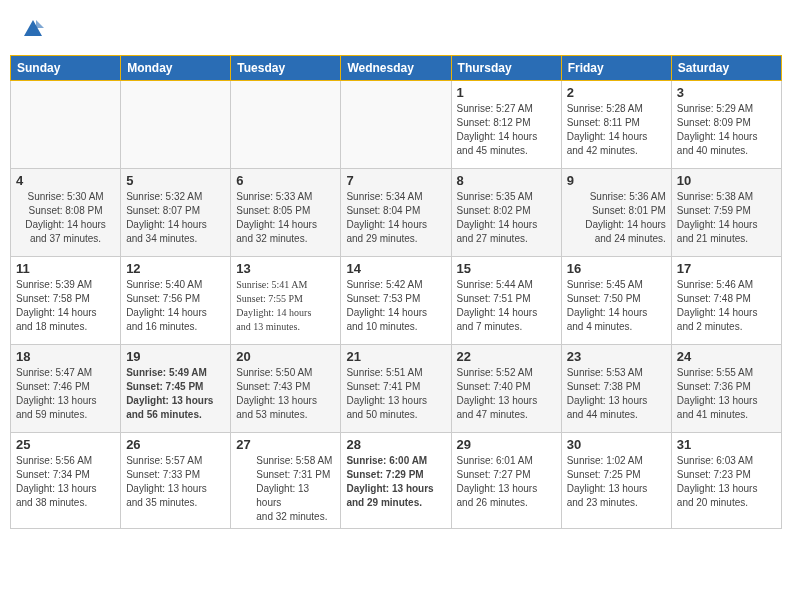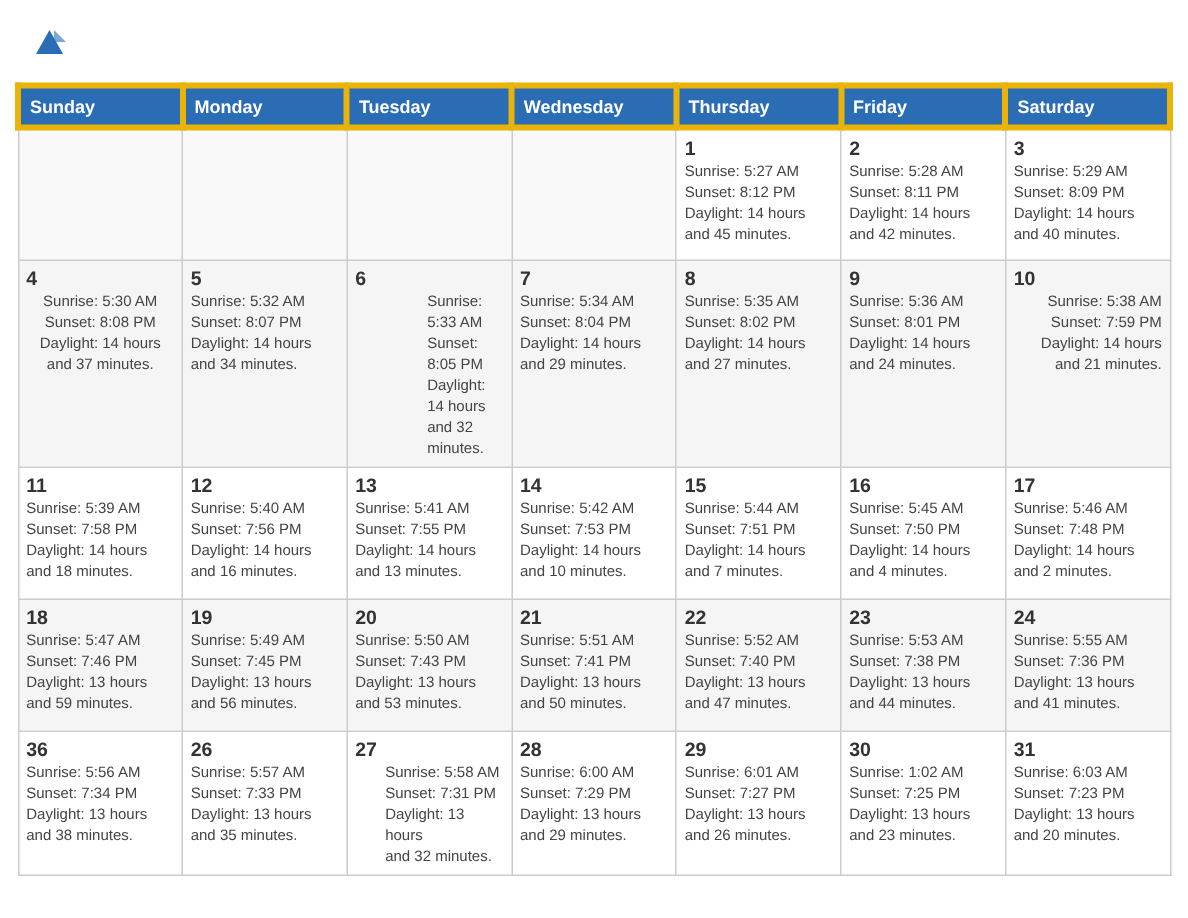--- a/index.html
+++ b/index.html
@@ -54,21 +54,21 @@
       border-collapse: collapse;
       margin-top: 6px;
     }
     .calendar th {
       background-color: #2a6db5;
       color: #fff;
       font-size: 12px;
       font-weight: bold;
       padding: 5px 6px;
       text-align: left;
-      border: 4px solid #eab308;
+      border: 1px solid #eab308;
     }
     .calendar td {
       width: 110px;
       vertical-align: top;
       border: 1px solid #ccc;
       padding: 4px 5px;
       font-size: 10.5px;
       color: #333;
       height: 88px;
       background: #fff;
@@ -161,49 +161,49 @@
         </td>
         <td>
           <span class="day-number">5</span>
           <div class="day-info" style="white-space: pre-line;">Sunrise: 5:32 AM
 Sunset: 8:07 PM
 Daylight: 14 hours
 and 34 minutes.</div>
         </td>
         <td>
           <span class="day-number">6</span>
-          <div class="day-info" style="white-space: pre-line; margin-left: 48px;">Sunrise: 5:33 AM
+          <div class="day-info" style="white-space: pre-line;">Sunrise: 5:33 AM
 Sunset: 8:05 PM
 Daylight: 14 hours
 and 32 minutes.</div>
         </td>
         <td>
           <span class="day-number">7</span>
           <div class="day-info" style="white-space: pre-line;">Sunrise: 5:34 AM
 Sunset: 8:04 PM
 Daylight: 14 hours
 and 29 minutes.</div>
         </td>
         <td>
           <span class="day-number">8</span>
           <div class="day-info" style="white-space: pre-line;">Sunrise: 5:35 AM
 Sunset: 8:02 PM
 Daylight: 14 hours
 and 27 minutes.</div>
         </td>
         <td>
           <span class="day-number">9</span>
-          <div class="day-info" style="white-space: pre-line;">Sunrise: 5:36 AM
+          <div class="day-info" style="white-space: pre-line; text-align: right;">Sunrise: 5:36 AM
 Sunset: 8:01 PM
 Daylight: 14 hours
 and 24 minutes.</div>
         </td>
         <td>
           <span class="day-number">10</span>
-          <div class="day-info" style="white-space: pre-line; text-align: right;">Sunrise: 5:38 AM
+          <div class="day-info" style="white-space: pre-line;">Sunrise: 5:38 AM
 Sunset: 7:59 PM
 Daylight: 14 hours
 and 21 minutes.</div>
         </td>
       </tr>
       <tr>
         <td>
           <span class="day-number">11</span>
           <div class="day-info" style="white-space: pre-line;">Sunrise: 5:39 AM
 Sunset: 7:58 PM
@@ -212,21 +212,21 @@
         </td>
         <td>
           <span class="day-number">12</span>
           <div class="day-info" style="white-space: pre-line;">Sunrise: 5:40 AM
 Sunset: 7:56 PM
 Daylight: 14 hours
 and 16 minutes.</div>
         </td>
         <td>
           <span class="day-number">13</span>
-          <div class="day-info" style="white-space: pre-line;">Sunrise: 5:41 AM
+          <div class="day-info" style="white-space: pre-line; font-family: Liberation Serif, serif;">Sunrise: 5:41 AM
 Sunset: 7:55 PM
 Daylight: 14 hours
 and 13 minutes.</div>
         </td>
         <td>
           <span class="day-number">14</span>
           <div class="day-info" style="white-space: pre-line;">Sunrise: 5:42 AM
 Sunset: 7:53 PM
 Daylight: 14 hours
 and 10 minutes.</div>
@@ -256,21 +256,21 @@
       <tr>
         <td>
           <span class="day-number">18</span>
           <div class="day-info" style="white-space: pre-line;">Sunrise: 5:47 AM
 Sunset: 7:46 PM
 Daylight: 13 hours
 and 59 minutes.</div>
         </td>
         <td>
           <span class="day-number">19</span>
-          <div class="day-info" style="white-space: pre-line;">Sunrise: 5:49 AM
+          <div class="day-info" style="white-space: pre-line; font-weight: bold;">Sunrise: 5:49 AM
 Sunset: 7:45 PM
 Daylight: 13 hours
 and 56 minutes.</div>
         </td>
         <td>
           <span class="day-number">20</span>
           <div class="day-info" style="white-space: pre-line;">Sunrise: 5:50 AM
 Sunset: 7:43 PM
 Daylight: 13 hours
 and 53 minutes.</div>
@@ -299,21 +299,21 @@
         <td>
           <span class="day-number">24</span>
           <div class="day-info" style="white-space: pre-line;">Sunrise: 5:55 AM
 Sunset: 7:36 PM
 Daylight: 13 hours
 and 41 minutes.</div>
         </td>
       </tr>
       <tr>
         <td>
-          <span class="day-number">36</span>
+          <span class="day-number">25</span>
           <div class="day-info" style="white-space: pre-line;">Sunrise: 5:56 AM
 Sunset: 7:34 PM
 Daylight: 13 hours
 and 38 minutes.</div>
         </td>
         <td>
           <span class="day-number">26</span>
           <div class="day-info" style="white-space: pre-line;">Sunrise: 5:57 AM
 Sunset: 7:33 PM
 Daylight: 13 hours
@@ -321,21 +321,21 @@
         </td>
         <td>
           <span class="day-number">27</span>
           <div class="day-info" style="white-space: pre-line; margin-left: 20px;">Sunrise: 5:58 AM
 Sunset: 7:31 PM
 Daylight: 13 hours
 and 32 minutes.</div>
         </td>
         <td>
           <span class="day-number">28</span>
-          <div class="day-info" style="white-space: pre-line;">Sunrise: 6:00 AM
+          <div class="day-info" style="white-space: pre-line; font-weight: bold;">Sunrise: 6:00 AM
 Sunset: 7:29 PM
 Daylight: 13 hours
 and 29 minutes.</div>
         </td>
         <td>
           <span class="day-number">29</span>
           <div class="day-info" style="white-space: pre-line;">Sunrise: 6:01 AM
 Sunset: 7:27 PM
 Daylight: 13 hours
 and 26 minutes.</div>

